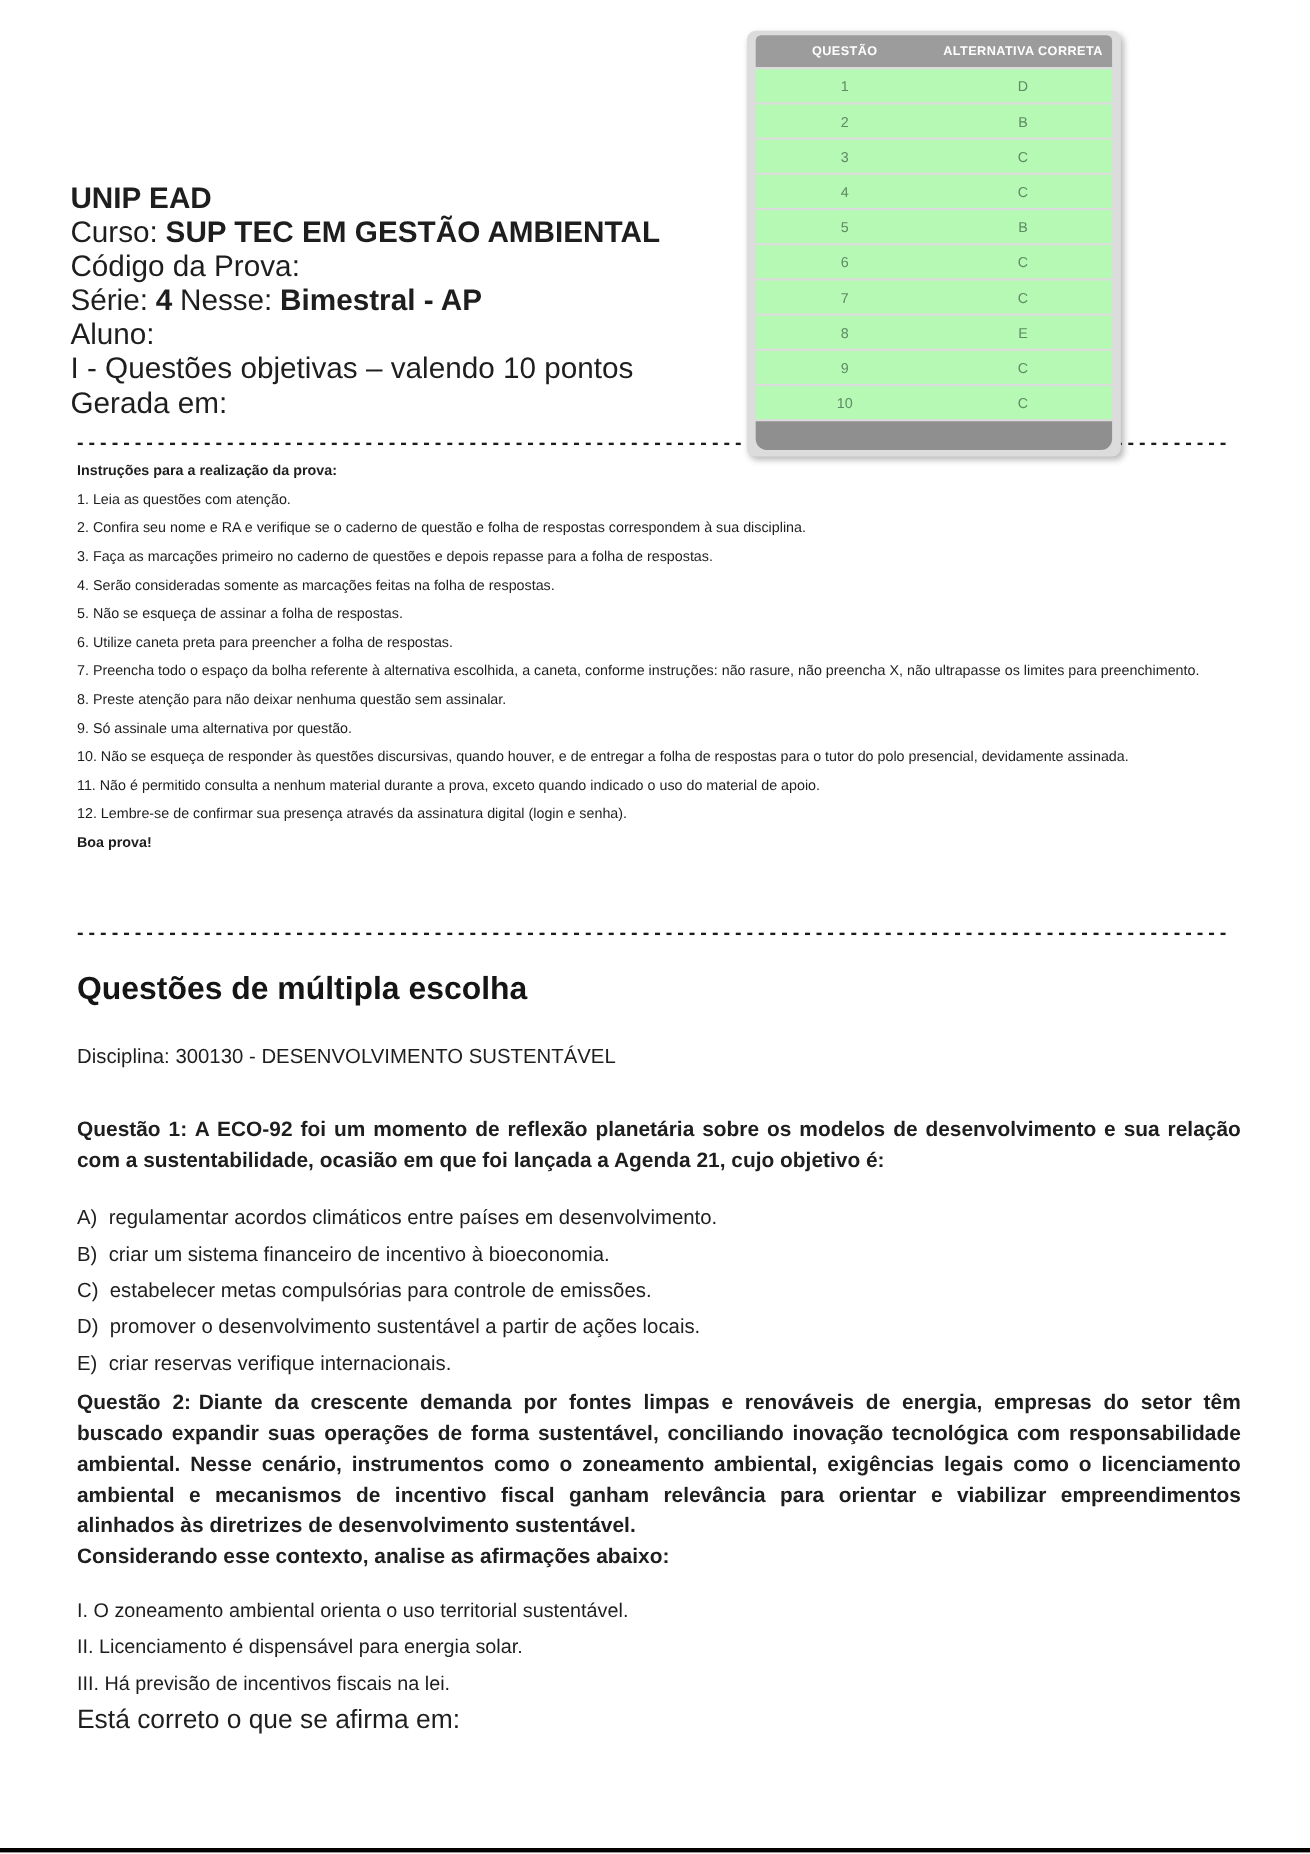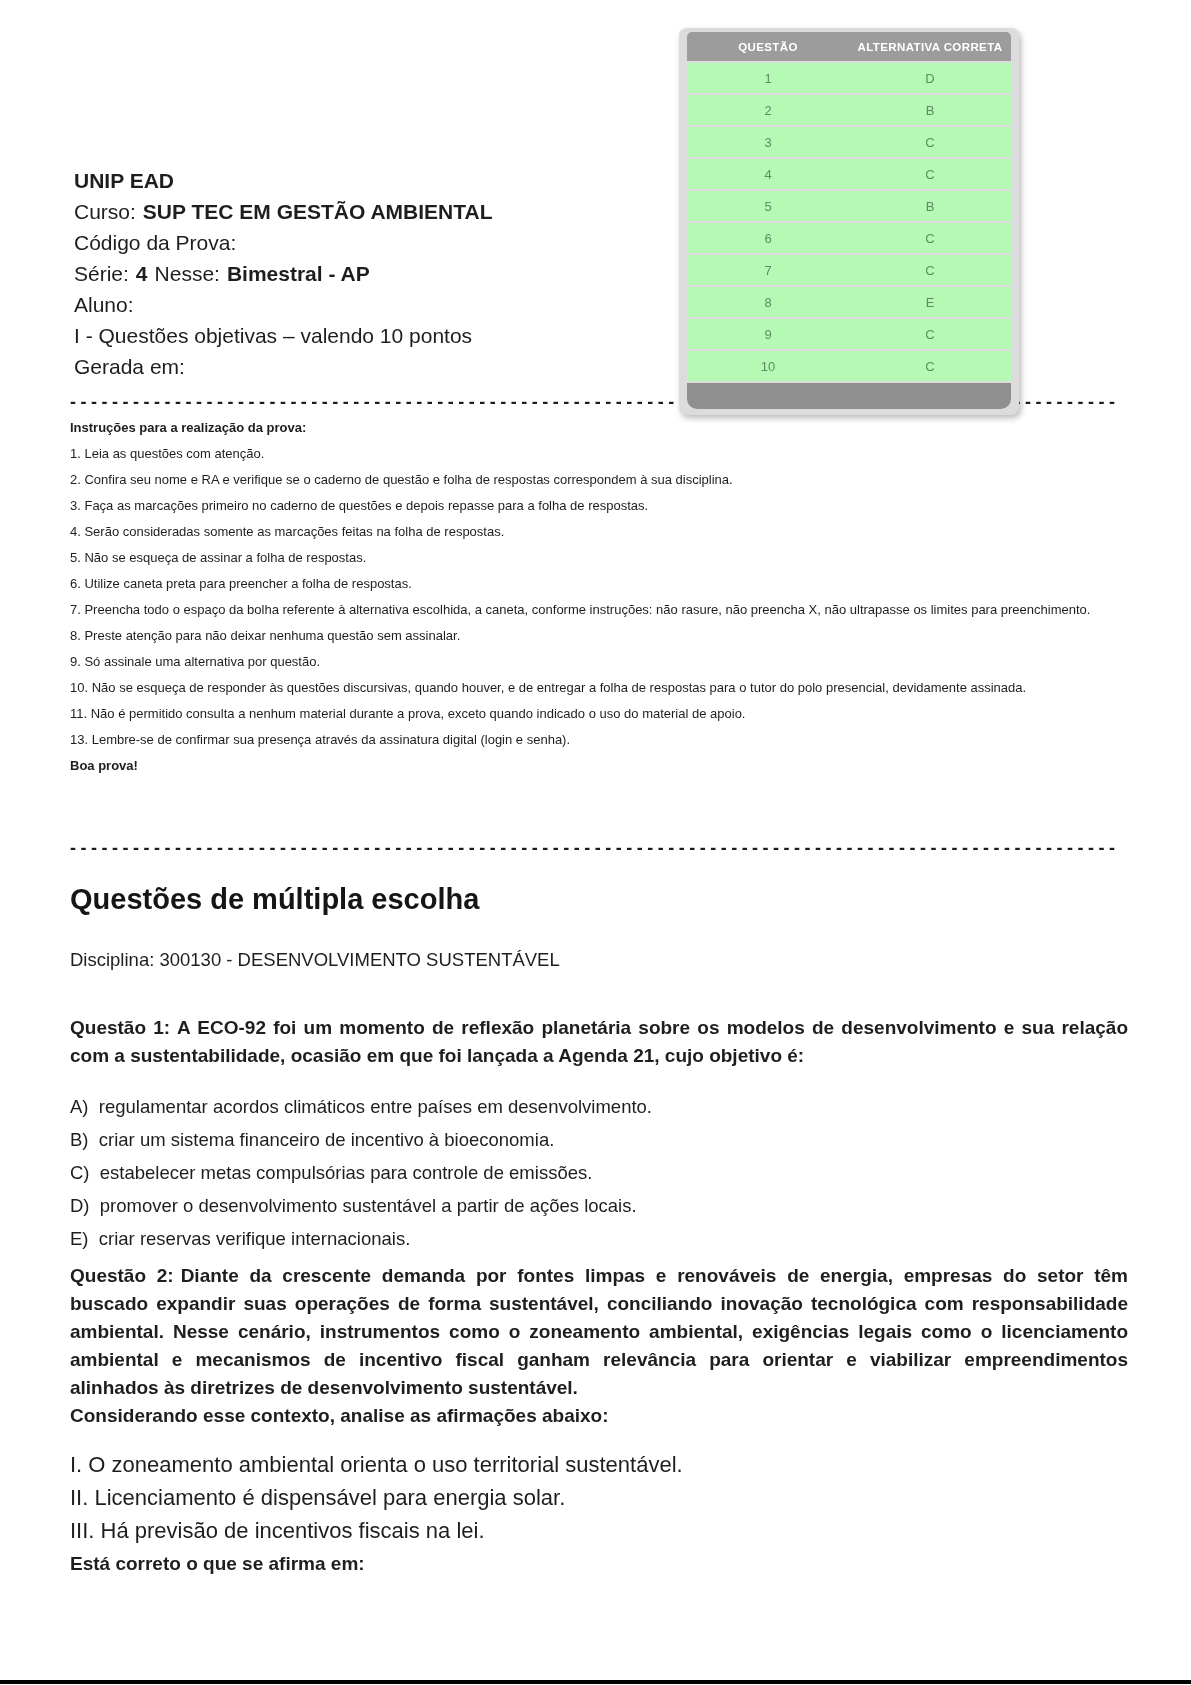--- a/index.html
+++ b/index.html
@@ -6,22 +6,22 @@
   .page{
     position:relative;
     width:1191px;height:1685px;
     background:#ffffff;
     font-family:"Liberation Sans", sans-serif;
     color:#1e1e1e;
     overflow:hidden;
   }
   
   .exam-header{
-    position:absolute;left:74px;top:165px;width:560px;
-    font-size:21px;line-height:31px;
+    position:absolute;left:64px;top:165px;width:560px;
+    font-size:27px;line-height:31px;
   }
   .exam-header p{margin:0;}
   .b{font-weight:bold;}
   .gap-r{margin-right:7px;}
   
   .ak-panel{
     position:absolute;left:679px;top:28px;width:340px;
     background:#dcdcdc;border-radius:8px;
     padding:4px 8px 6px 8px;box-sizing:border-box;
     box-shadow:2px 3px 6px rgba(0,0,0,0.28);
@@ -64,24 +64,24 @@
     position:absolute;left:70px;top:947px;margin:0;
     font-size:18.5px;line-height:26px;
   }
   
   .q-para{margin:0;font-weight:bold;font-size:19px;line-height:28px;text-align:justify;white-space:pre-wrap;}
   .q1-block{position:absolute;left:70px;top:1014px;width:1058px;}
   .q1-options{position:absolute;left:70px;top:1090px;width:1058px;}
   .option{margin:0;font-size:18.5px;line-height:33px;white-space:pre-wrap;}
   .q2-block{position:absolute;left:70px;top:1262px;width:1058px;}
   .statements{position:absolute;left:70px;top:1448px;width:1058px;}
-  .statement{margin:0;font-size:22px;line-height:33px;}
+  .statement{margin:0;font-size:18px;line-height:33px;}
   .q2-prompt{
     position:absolute;left:70px;top:1550px;width:1058px;margin:0;
-    font-weight:bold;font-size:19px;line-height:28px;
+    font-weight:normal;font-size:24px;line-height:28px;
   }
   
   .bottom-rule{position:absolute;left:0;right:0;top:1680px;height:4px;background:#000;}
 </style>
 </head>
 <body>
 
 <div class="page">
 
   <div class="exam-header">
@@ -151,21 +151,21 @@
     <p>2. Confira seu nome e RA e verifique se o caderno de questão e folha de respostas correspondem à sua disciplina.</p>
     <p>3. Faça as marcações primeiro no caderno de questões e depois repasse para a folha de respostas.</p>
     <p>4. Serão consideradas somente as marcações feitas na folha de respostas.</p>
     <p>5. Não se esqueça de assinar a folha de respostas.</p>
     <p>6. Utilize caneta preta para preencher a folha de respostas.</p>
     <p>7. Preencha todo o espaço da bolha referente à alternativa escolhida, a caneta, conforme instruções: não rasure, não preencha X, não ultrapasse os limites para preenchimento.</p>
     <p>8. Preste atenção para não deixar nenhuma questão sem assinalar.</p>
     <p>9. Só assinale uma alternativa por questão.</p>
     <p>10. Não se esqueça de responder às questões discursivas, quando houver, e de entregar a folha de respostas para o tutor do polo presencial, devidamente assinada.</p>
     <p>11. Não é permitido consulta a nenhum material durante a prova, exceto quando indicado o uso do material de apoio.</p>
-    <p>13. Lembre-se de confirmar sua presença através da assinatura digital (login e senha).</p>
+    <p>12. Lembre-se de confirmar sua presença através da assinatura digital (login e senha).</p>
     <p class="closing">Boa prova!</p>
   </div>
 
   <h1 class="section-title">Questões de múltipla escolha</h1>
   <p class="discipline">Disciplina: 300130 - DESENVOLVIMENTO SUSTENTÁVEL</p>
 
   <div class="q1-block">
     <p class="q-para"><span class="gap-r">Questão 1:</span><span>A ECO-92 foi um momento de reflexão planetária sobre os modelos de desenvolvimento e sua relação com a sustentabilidade, ocasião em que foi lançada a Agenda 21, cujo objetivo é:</span></p>
   </div>
   <div class="q1-options">

